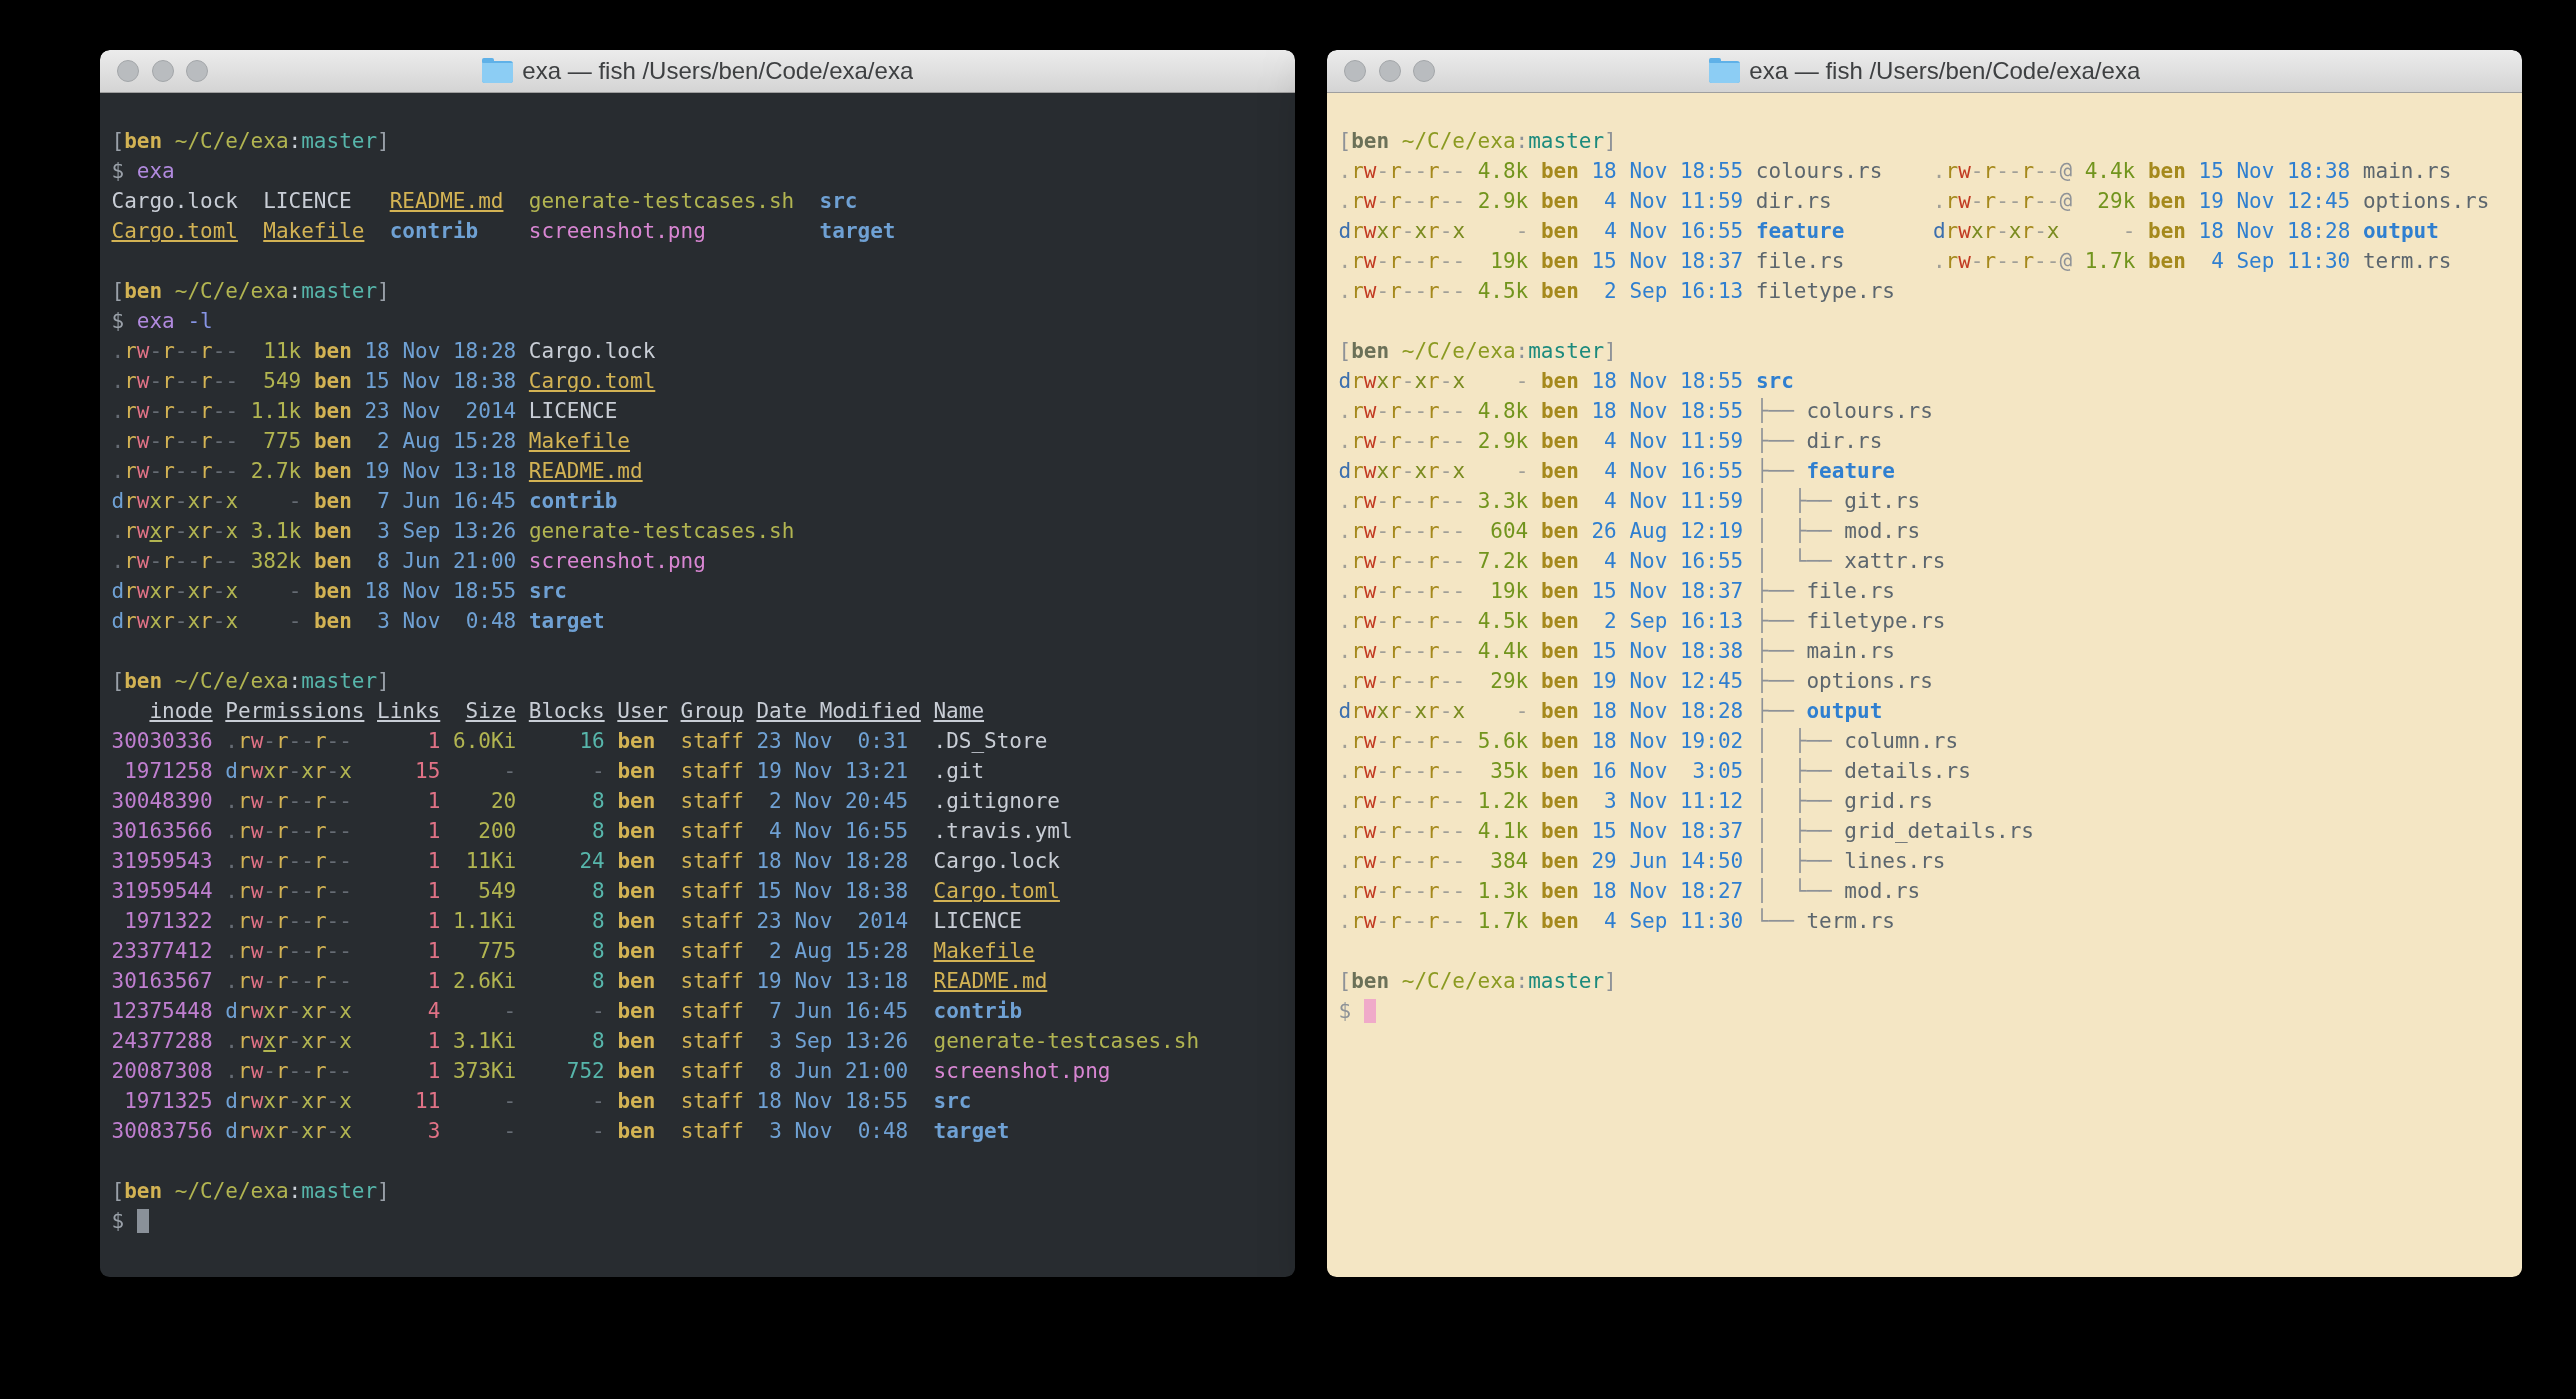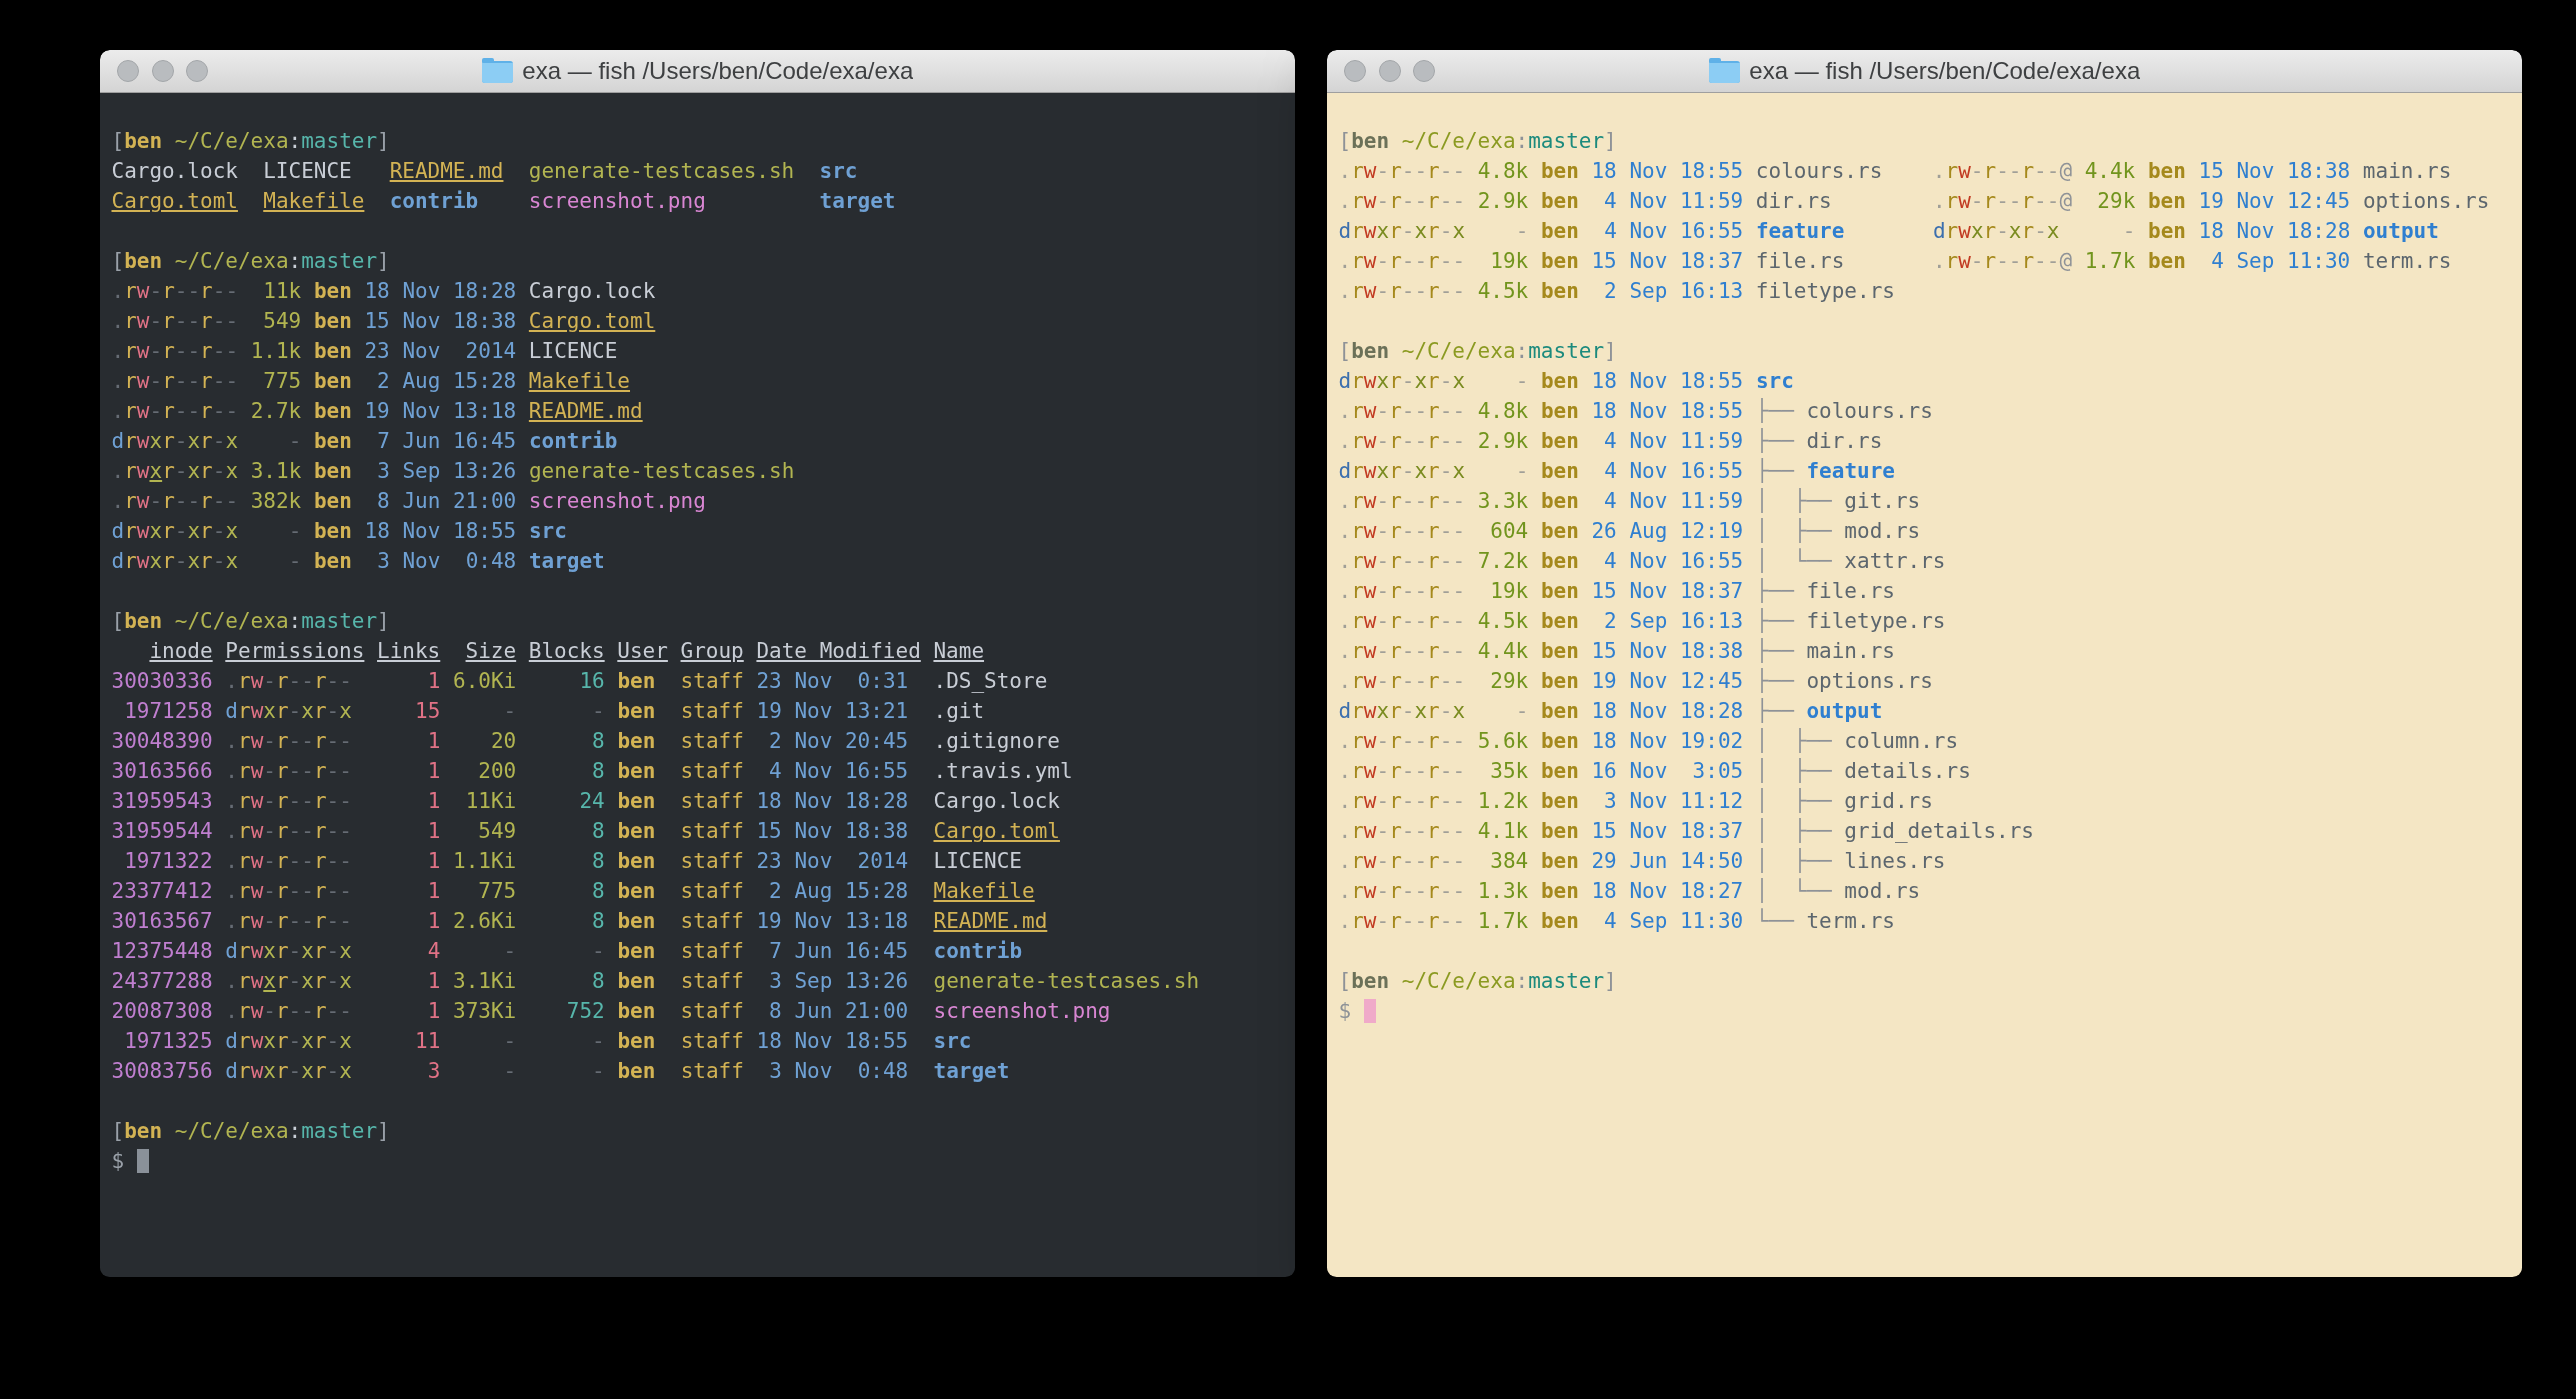--- a/index.html
+++ b/index.html
@@ -52,24 +52,26 @@
       <span class="tl-dot"></span>
       <span class="tl-dot"></span>
     </div>
     <div class="title-group">
       <span class="folder-icon"></span>
       <span class="titletext">exa — fish  /Users/ben/Code/exa/exa</span>
     </div>
   </div>
   <div class="termbody" id="term-left" style="background: rgb(40, 44, 48); color: rgb(201, 206, 214);">
       <div class="tline"><span style="color: rgb(154, 161, 169);">[</span><span style="color: rgb(211, 179, 84); font-weight: bold;">ben</span><span style="color: rgb(201, 206, 214);"> </span><span style="color: rgb(178, 181, 81);">~/C/e/exa</span><span style="color: rgb(201, 206, 214);">:</span><span style="color: rgb(87, 182, 171);">master</span><span style="color: rgb(154, 161, 169);">]</span></div>
+      <div class="tline"><span style="color: rgb(154, 161, 169);">$ </span><span style="color: rgb(177, 138, 222);">exa</span></div>
       <div class="tline"><span style="color: rgb(201, 206, 214);">Cargo.lock  LICENCE   </span><span style="color: rgb(211, 179, 84); text-decoration: underline;">README.md</span><span style="color: rgb(201, 206, 214);">  </span><span style="color: rgb(178, 181, 81);">generate-testcases.sh</span><span style="color: rgb(201, 206, 214);">  </span><span style="color: rgb(111, 161, 212); font-weight: bold;">src</span></div>
       <div class="tline"><span style="color: rgb(211, 179, 84); text-decoration: underline;">Cargo.toml</span><span style="color: rgb(201, 206, 214);">  </span><span style="color: rgb(211, 179, 84); text-decoration: underline;">Makefile</span><span style="color: rgb(201, 206, 214);">  </span><span style="color: rgb(111, 161, 212); font-weight: bold;">contrib</span><span style="color: rgb(201, 206, 214);">    </span><span style="color: rgb(216, 134, 210);">screenshot.png</span><span style="color: rgb(201, 206, 214);">         </span><span style="color: rgb(111, 161, 212); font-weight: bold;">target</span></div>
       <div class="tline">&nbsp;</div>
       <div class="tline"><span style="color: rgb(154, 161, 169);">[</span><span style="color: rgb(211, 179, 84); font-weight: bold;">ben</span><span style="color: rgb(201, 206, 214);"> </span><span style="color: rgb(178, 181, 81);">~/C/e/exa</span><span style="color: rgb(201, 206, 214);">:</span><span style="color: rgb(87, 182, 171);">master</span><span style="color: rgb(154, 161, 169);">]</span></div>
+      <div class="tline"><span style="color: rgb(154, 161, 169);">$ </span><span style="color: rgb(177, 138, 222);">exa</span><span style="color: rgb(135, 149, 230);"> -l</span></div>
       <div class="tline"><span style="color: rgb(102, 108, 116);">.</span><span style="color: rgb(211, 179, 84);">r</span><span style="color: rgb(225, 114, 134);">w</span><span style="color: rgb(102, 108, 116);">-</span><span style="color: rgb(211, 179, 84);">r</span><span style="color: rgb(102, 108, 116);">--</span><span style="color: rgb(211, 179, 84);">r</span><span style="color: rgb(102, 108, 116);">--</span><span style="color: rgb(178, 181, 81);">  11k</span><span style="color: rgb(211, 179, 84); font-weight: bold;"> ben</span><span style="color: rgb(111, 161, 212);"> 18 Nov 18:28</span><span style="color: rgb(201, 206, 214);"> Cargo.lock</span></div>
       <div class="tline"><span style="color: rgb(102, 108, 116);">.</span><span style="color: rgb(211, 179, 84);">r</span><span style="color: rgb(225, 114, 134);">w</span><span style="color: rgb(102, 108, 116);">-</span><span style="color: rgb(211, 179, 84);">r</span><span style="color: rgb(102, 108, 116);">--</span><span style="color: rgb(211, 179, 84);">r</span><span style="color: rgb(102, 108, 116);">--</span><span style="color: rgb(178, 181, 81);">  549</span><span style="color: rgb(211, 179, 84); font-weight: bold;"> ben</span><span style="color: rgb(111, 161, 212);"> 15 Nov 18:38</span><span style="color: rgb(201, 206, 214);"> </span><span style="color: rgb(211, 179, 84); text-decoration: underline;">Cargo.toml</span></div>
       <div class="tline"><span style="color: rgb(102, 108, 116);">.</span><span style="color: rgb(211, 179, 84);">r</span><span style="color: rgb(225, 114, 134);">w</span><span style="color: rgb(102, 108, 116);">-</span><span style="color: rgb(211, 179, 84);">r</span><span style="color: rgb(102, 108, 116);">--</span><span style="color: rgb(211, 179, 84);">r</span><span style="color: rgb(102, 108, 116);">--</span><span style="color: rgb(178, 181, 81);"> 1.1k</span><span style="color: rgb(211, 179, 84); font-weight: bold;"> ben</span><span style="color: rgb(111, 161, 212);"> 23 Nov  2014</span><span style="color: rgb(201, 206, 214);"> LICENCE</span></div>
       <div class="tline"><span style="color: rgb(102, 108, 116);">.</span><span style="color: rgb(211, 179, 84);">r</span><span style="color: rgb(225, 114, 134);">w</span><span style="color: rgb(102, 108, 116);">-</span><span style="color: rgb(211, 179, 84);">r</span><span style="color: rgb(102, 108, 116);">--</span><span style="color: rgb(211, 179, 84);">r</span><span style="color: rgb(102, 108, 116);">--</span><span style="color: rgb(178, 181, 81);">  775</span><span style="color: rgb(211, 179, 84); font-weight: bold;"> ben</span><span style="color: rgb(111, 161, 212);">  2 Aug 15:28</span><span style="color: rgb(201, 206, 214);"> </span><span style="color: rgb(211, 179, 84); text-decoration: underline;">Makefile</span></div>
       <div class="tline"><span style="color: rgb(102, 108, 116);">.</span><span style="color: rgb(211, 179, 84);">r</span><span style="color: rgb(225, 114, 134);">w</span><span style="color: rgb(102, 108, 116);">-</span><span style="color: rgb(211, 179, 84);">r</span><span style="color: rgb(102, 108, 116);">--</span><span style="color: rgb(211, 179, 84);">r</span><span style="color: rgb(102, 108, 116);">--</span><span style="color: rgb(178, 181, 81);"> 2.7k</span><span style="color: rgb(211, 179, 84); font-weight: bold;"> ben</span><span style="color: rgb(111, 161, 212);"> 19 Nov 13:18</span><span style="color: rgb(201, 206, 214);"> </span><span style="color: rgb(211, 179, 84); text-decoration: underline;">README.md</span></div>
       <div class="tline"><span style="color: rgb(111, 161, 212);">d</span><span style="color: rgb(211, 179, 84);">r</span><span style="color: rgb(225, 114, 134);">w</span><span style="color: rgb(178, 181, 81);">x</span><span style="color: rgb(211, 179, 84);">r</span><span style="color: rgb(102, 108, 116);">-</span><span style="color: rgb(178, 181, 81);">x</span><span style="color: rgb(211, 179, 84);">r</span><span style="color: rgb(102, 108, 116);">-</span><span style="color: rgb(178, 181, 81);">x</span><span style="color: rgb(102, 108, 116);">    -</span><span style="color: rgb(211, 179, 84); font-weight: bold;"> ben</span><span style="color: rgb(111, 161, 212);">  7 Jun 16:45</span><span style="color: rgb(201, 206, 214);"> </span><span style="color: rgb(111, 161, 212); font-weight: bold;">contrib</span></div>
       <div class="tline"><span style="color: rgb(102, 108, 116);">.</span><span style="color: rgb(211, 179, 84);">r</span><span style="color: rgb(225, 114, 134);">w</span><span style="color: rgb(178, 181, 81); text-decoration: underline;">x</span><span style="color: rgb(211, 179, 84);">r</span><span style="color: rgb(102, 108, 116);">-</span><span style="color: rgb(178, 181, 81);">x</span><span style="color: rgb(211, 179, 84);">r</span><span style="color: rgb(102, 108, 116);">-</span><span style="color: rgb(178, 181, 81);">x</span><span style="color: rgb(178, 181, 81);"> 3.1k</span><span style="color: rgb(211, 179, 84); font-weight: bold;"> ben</span><span style="color: rgb(111, 161, 212);">  3 Sep 13:26</span><span style="color: rgb(201, 206, 214);"> </span><span style="color: rgb(178, 181, 81);">generate-testcases.sh</span></div>
       <div class="tline"><span style="color: rgb(102, 108, 116);">.</span><span style="color: rgb(211, 179, 84);">r</span><span style="color: rgb(225, 114, 134);">w</span><span style="color: rgb(102, 108, 116);">-</span><span style="color: rgb(211, 179, 84);">r</span><span style="color: rgb(102, 108, 116);">--</span><span style="color: rgb(211, 179, 84);">r</span><span style="color: rgb(102, 108, 116);">--</span><span style="color: rgb(178, 181, 81);"> 382k</span><span style="color: rgb(211, 179, 84); font-weight: bold;"> ben</span><span style="color: rgb(111, 161, 212);">  8 Jun 21:00</span><span style="color: rgb(201, 206, 214);"> </span><span style="color: rgb(216, 134, 210);">screenshot.png</span></div>
       <div class="tline"><span style="color: rgb(111, 161, 212);">d</span><span style="color: rgb(211, 179, 84);">r</span><span style="color: rgb(225, 114, 134);">w</span><span style="color: rgb(178, 181, 81);">x</span><span style="color: rgb(211, 179, 84);">r</span><span style="color: rgb(102, 108, 116);">-</span><span style="color: rgb(178, 181, 81);">x</span><span style="color: rgb(211, 179, 84);">r</span><span style="color: rgb(102, 108, 116);">-</span><span style="color: rgb(178, 181, 81);">x</span><span style="color: rgb(102, 108, 116);">    -</span><span style="color: rgb(211, 179, 84); font-weight: bold;"> ben</span><span style="color: rgb(111, 161, 212);"> 18 Nov 18:55</span><span style="color: rgb(201, 206, 214);"> </span><span style="color: rgb(111, 161, 212); font-weight: bold;">src</span></div>
       <div class="tline"><span style="color: rgb(111, 161, 212);">d</span><span style="color: rgb(211, 179, 84);">r</span><span style="color: rgb(225, 114, 134);">w</span><span style="color: rgb(178, 181, 81);">x</span><span style="color: rgb(211, 179, 84);">r</span><span style="color: rgb(102, 108, 116);">-</span><span style="color: rgb(178, 181, 81);">x</span><span style="color: rgb(211, 179, 84);">r</span><span style="color: rgb(102, 108, 116);">-</span><span style="color: rgb(178, 181, 81);">x</span><span style="color: rgb(102, 108, 116);">    -</span><span style="color: rgb(211, 179, 84); font-weight: bold;"> ben</span><span style="color: rgb(111, 161, 212);">  3 Nov  0:48</span><span style="color: rgb(201, 206, 214);"> </span><span style="color: rgb(111, 161, 212); font-weight: bold;">target</span></div>

